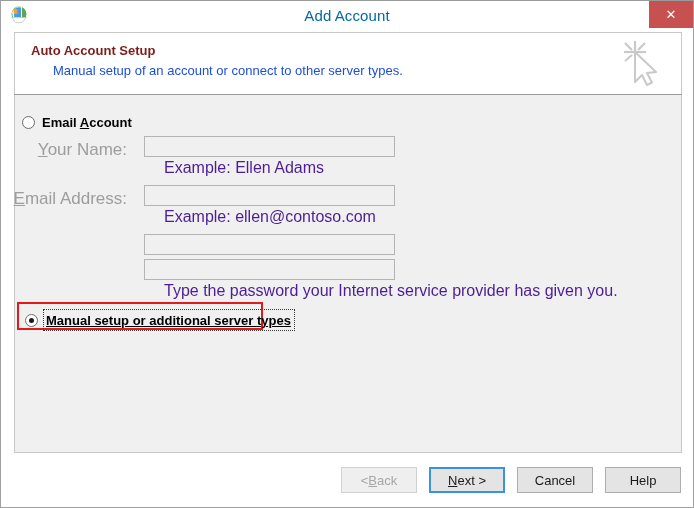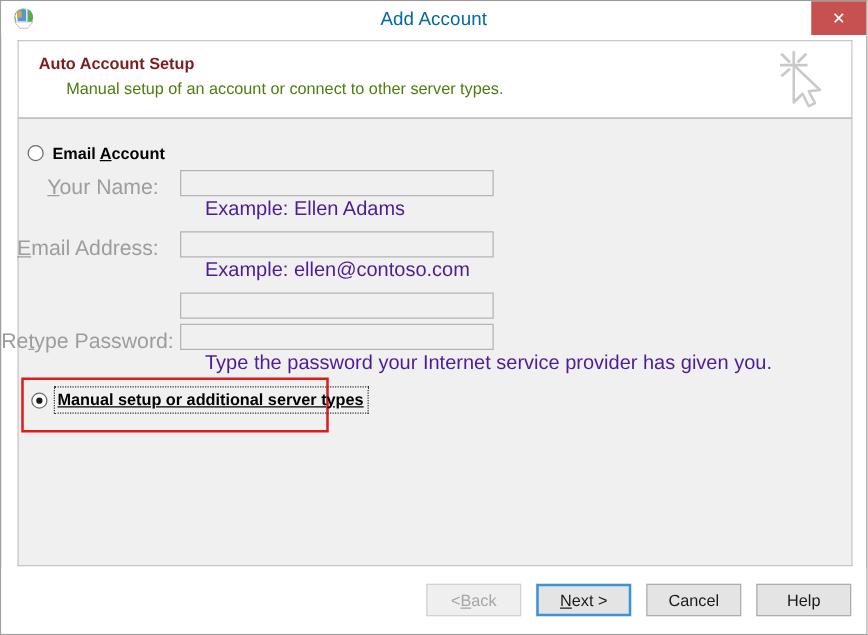--- a/index.html
+++ b/index.html
@@ -82,21 +82,21 @@
     top: 10px;
     font-size: 13px;
     font-weight: bold;
     color: #7f1d1d;
   }
   .header-sub {
     position: absolute;
     left: 38px;
     top: 30px;
     font-size: 13px;
-    color: #4d7c0f;
+    color: #1d4ed8;
   }
   .wizard-icon {
     position: absolute;
     right: 12px;
     top: 4px;
     width: 54px;
     height: 54px;
   }
   .header-rule {
     position: absolute;
@@ -158,21 +158,21 @@
 
   
   #radio-email { left: 21px; top: 114px; }
 
   
   #manual-wrap {
     position: absolute;
     left: 16px;
     top: 301px;
     width: 246px;
-    height: 44px;
+    height: 28px;
     box-sizing: border-box;
     border: 2px solid #e01b1b;
     background: transparent;
   }
   #radio-manual {
     position: absolute;
     left: 6px;
     top: 5px;
     display: flex;
     align-items: center;
@@ -317,21 +317,20 @@
   <div class="field-label" id="lbl-name"><span></span><u>Y</u><span>our Name:</span></div>
   <div class="field-input" id="in-name"></div>
   <div class="hint-text" id="hint-name">Example: Ellen Adams</div>
 
   <div class="field-label" id="lbl-email"><span></span><u>E</u><span>mail Address:</span></div>
   <div class="field-input" id="in-email"></div>
   <div class="hint-text" id="hint-email">Example: ellen@contoso.com</div>
 
   <div class="field-input" id="in-pass"></div>
 
-  <div class="field-label" id="lbl-repass"><span>Re</span><u>t</u><span>ype Password:</span></div>
   <div class="field-input" id="in-repass"></div>
   <div class="hint-text" id="hint-pass">Type the password your Internet service provider has given you.</div>
 
   <div id="manual-wrap">
     <div id="radio-manual">
       <span class="radio-dot checked"></span>
       <span class="focus-box">
         <span class="radio-label">Manual setup or additional server types</span>
       </span>
     </div>

